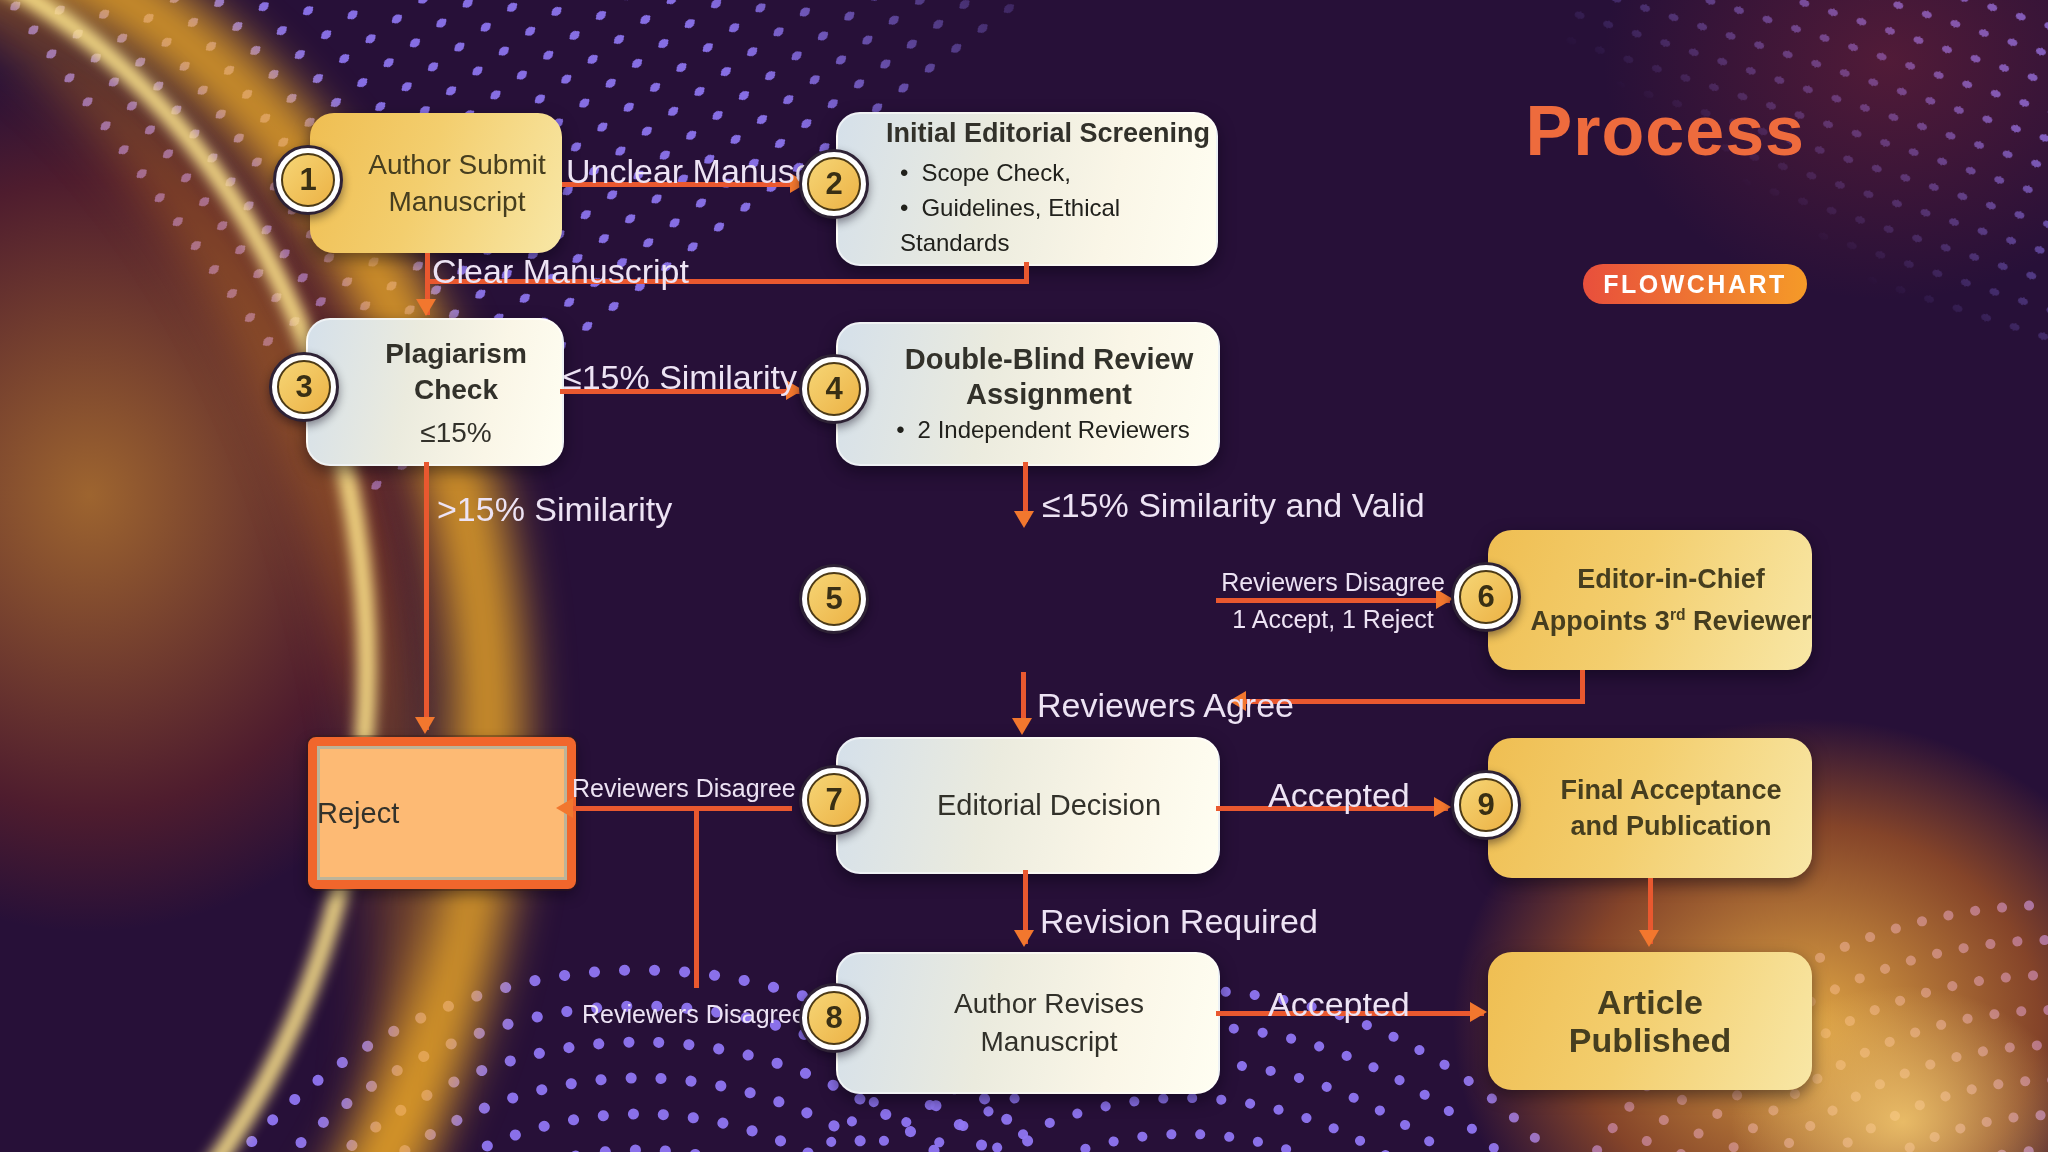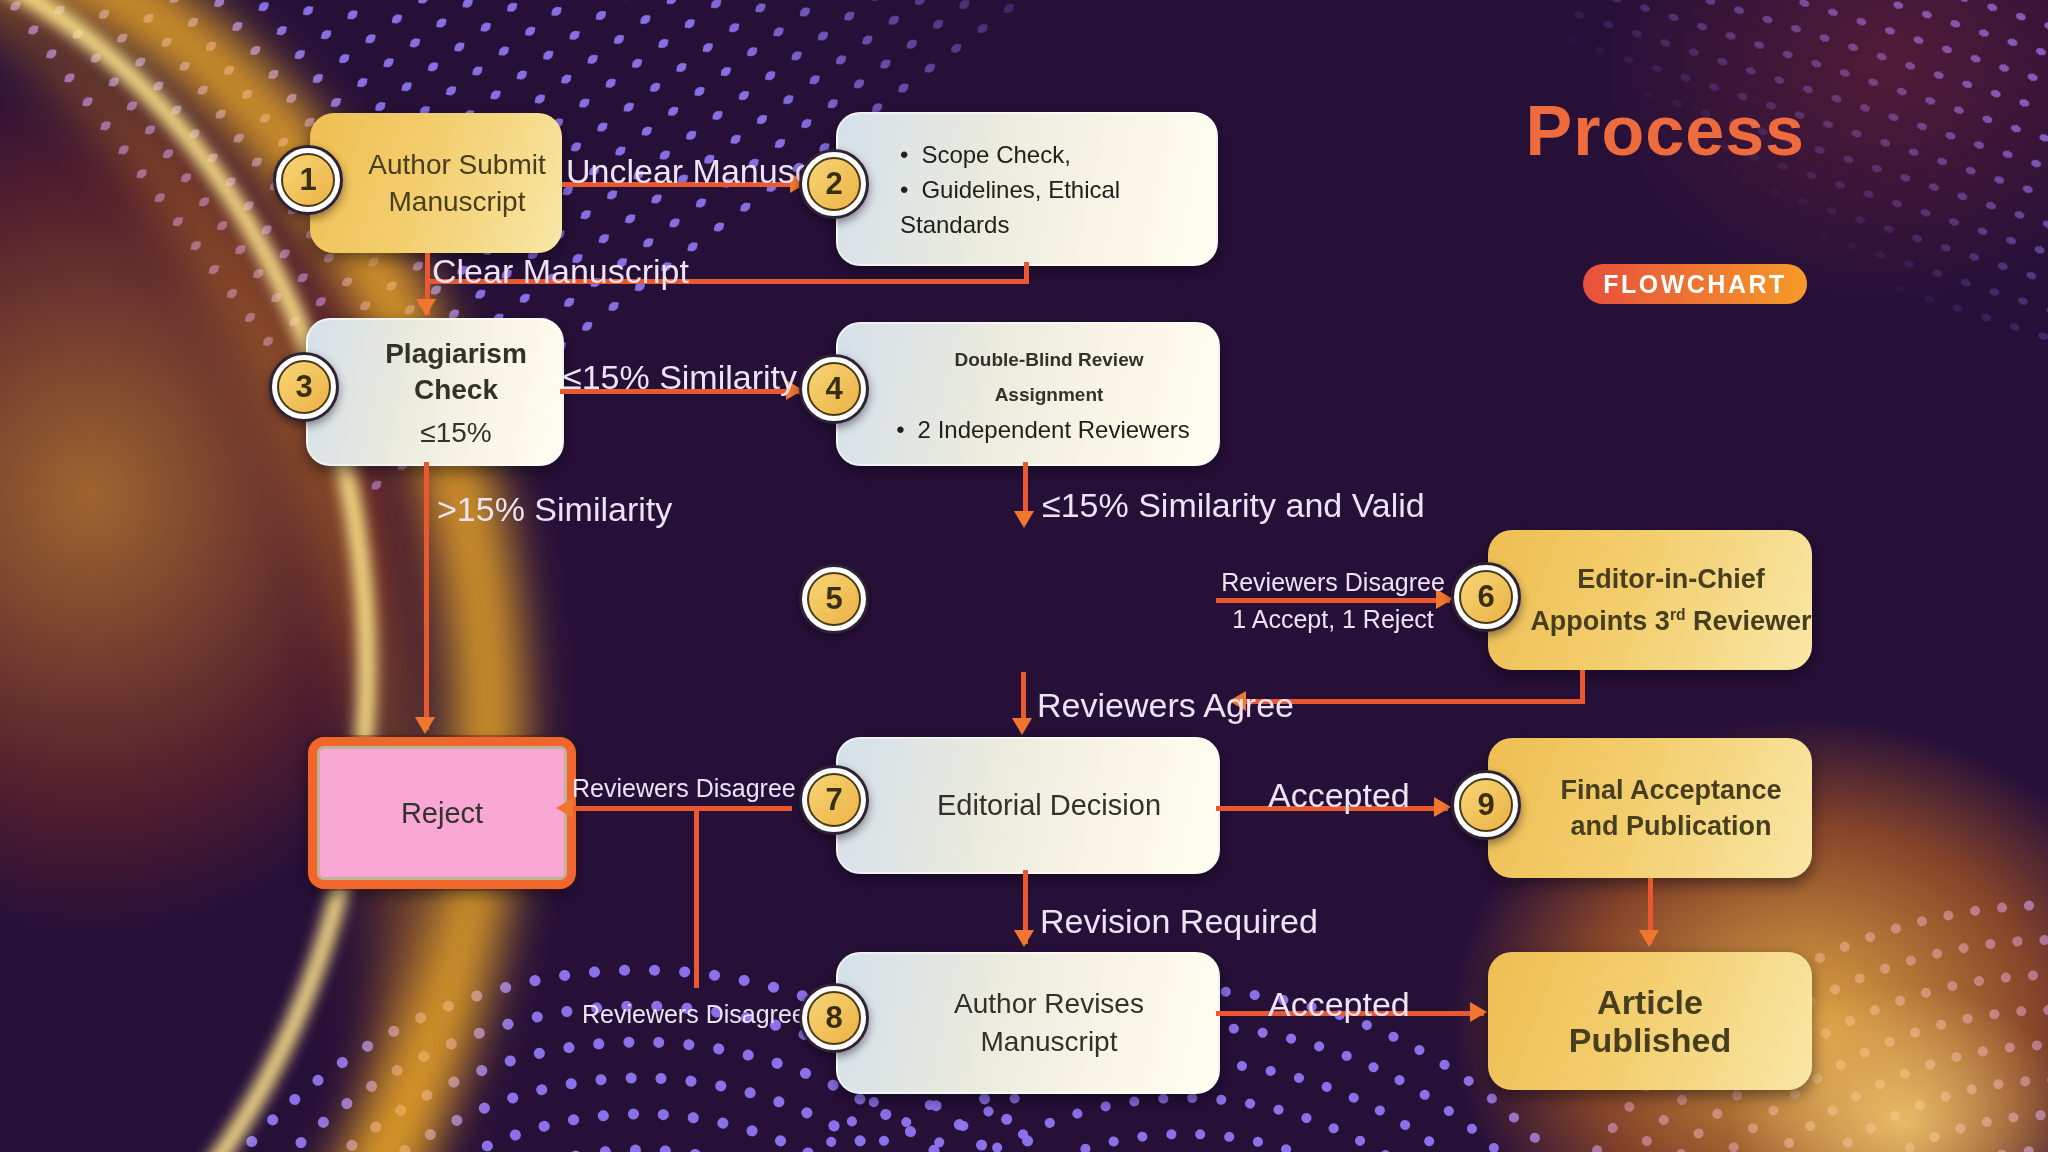--- a/index.html
+++ b/index.html
@@ -46,23 +46,23 @@
   .flow-pill{left:1583px;top:264px;width:224px;height:40px;border-radius:27px;
     background:linear-gradient(90deg,#E84F3C,#F59A28);
     display:flex;align-items:center;justify-content:center;
     color:#FFFFFF;font-size:25px;font-weight:700;letter-spacing:2.5px;}
 
   .box{border-radius:24px;box-shadow:0 6px 16px rgba(8,3,18,.5);
     display:flex;flex-direction:column;justify-content:center;align-items:center;text-align:center;}
   .box.gold{background:linear-gradient(110deg,#EFBE52,#F3CE6E 45%,#F8E7A6);color:#463E1F;}
   .box.light{background:linear-gradient(102deg,#D5E0EA,#EBEBDE 40%,#FAF6E7 72%,#FFFEF2);
     color:#32312A;border:2px solid rgba(255,255,255,.55);}
-  .reject-box{background:#f9a8d4;border:9px solid #F1662C;border-radius:16px;
+  .reject-box{background:#fdba74;border:9px solid #F1662C;border-radius:8px;
     box-shadow:inset 0 0 0 3px #BDB499,0 0 0 2px rgba(55,28,18,.35),0 6px 14px rgba(8,3,18,.45);
-    display:flex;align-items:center;justify-content:center;color:#33322B;}
+    display:flex;align-items:center;justify-content:flex-start;color:#33322B;}
   .t{font-weight:600;}
   .t.med{font-weight:500;}
   .pad-badge{padding-left:42px;}
   .bullets{align-self:flex-start;text-align:left;font-size:24px;line-height:35px;color:#21211C;}
   .bullets .b::before{content:"•";margin-right:13px;}
   .bullets.center{align-self:center;}
   sup{font-size:0.58em;}
 
   .badge{width:64px;height:64px;border-radius:50%;background:#FFFFFF;
     border:3px solid #2E2235;display:flex;align-items:center;justify-content:center;
@@ -200,36 +200,37 @@
     <div class="edge-label c" style="left:1268px;top:985px;width:128px">Accepted</div>
 
     <div class="box gold" style="left:310px;top:113px;width:252px;height:140px">
       <div class="t med pad-badge" style="font-size:28px;line-height:37px">
         <div>Author Submit</div>
         <div>Manuscript</div>
       </div>
     </div>
 
     <div class="box light" style="left:836px;top:112px;width:378px;height:150px">
+      <div class="t pad-badge" style="font-size:27px;margin-bottom:6px">Initial Editorial Screening</div>
       <div class="bullets" style="margin-left:62px">
         <div class="b">Scope Check,</div>
         <div class="b">Guidelines, Ethical Standards</div>
       </div>
     </div>
 
     <div class="box light" style="left:306px;top:318px;width:254px;height:144px">
       <div class="t pad-badge" style="font-size:28px;line-height:36px">
         <div>Plagiarism</div>
         <div>Check</div>
       </div>
       <div class="t med pad-badge" style="font-size:28px;margin-top:9px">≤15%</div>
     </div>
 
     <div class="box light" style="left:836px;top:322px;width:380px;height:140px">
-      <div class="t pad-badge" style="font-size:19px;line-height:35px">
+      <div class="t pad-badge" style="font-size:29px;line-height:35px">
         <div>Double-Blind Review</div>
         <div>Assignment</div>
       </div>
       <div class="bullets center" style="padding-left:30px">
         <div class="b">2 Independent Reviewers</div>
       </div>
     </div>
 
 
     <div class="box gold" style="left:1488px;top:530px;width:324px;height:140px">

